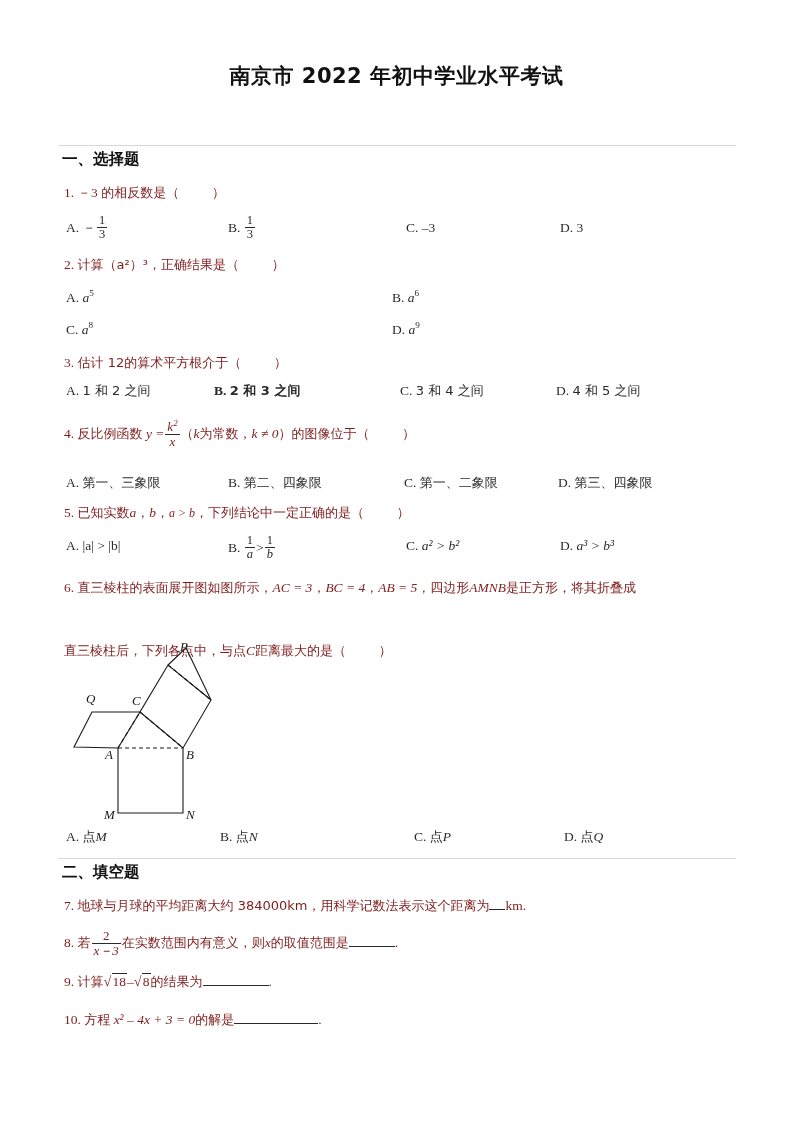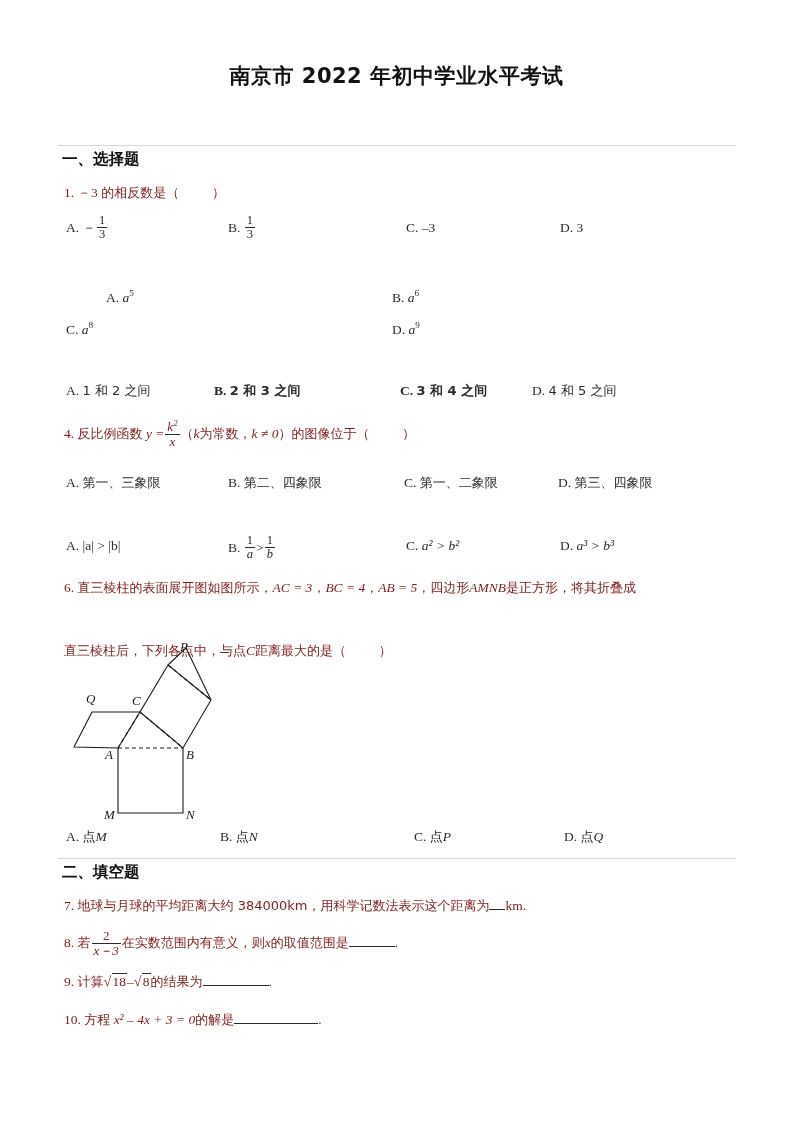--- a/index.html
+++ b/index.html
@@ -148,55 +148,67 @@
     <div class="opt" style="left:406px; top:5px;">
       <span class="lbl">C.</span>
       <span class="mn">–3</span>
     </div>
     <div class="opt" style="left:560px; top:5px;">
       <span class="lbl">D.</span>
       <span class="mn">3</span>
     </div>
   </div>
 
+  <div class="qtext" style="position:absolute; left:64px; top:255px;">
+    <span class="mn">2.</span>
+    <span class="cn">计算（a²）³，正确结果是（</span>
+    <span style="display:inline-block;width:26px"></span>
+    <span class="cn">）</span>
+  </div>
   <div class="opts" style="position:absolute; left:0; top:288px; width:793px;">
-    <div class="opt" style="left:66px;margin-left:40px;">
+    <div class="opt" style="left:66px;">
       <span class="lbl">A.</span>
       <span class="mi">a</span><sup>5</sup>
     </div>
     <div class="opt" style="left:392px;">
       <span class="lbl">B.</span>
       <span class="mi">a</span><sup>6</sup>
     </div>
   </div>
   <div class="opts" style="position:absolute; left:0; top:320px; width:793px;">
     <div class="opt" style="left:66px;">
       <span class="lbl">C.</span>
       <span class="mi">a</span><sup>8</sup>
     </div>
     <div class="opt" style="left:392px;">
       <span class="lbl">D.</span>
       <span class="mi">a</span><sup>9</sup>
     </div>
   </div>
 
+  <div class="qtext" style="position:absolute; left:64px; top:353px;">
+    <span class="mn">3.</span>
+    <span class="cn">估计 12的算术平方根介于（</span>
+    <span style="display:inline-block;width:26px"></span>
+    <span class="cn">）</span>
+  </div>
   <div class="opts" style="position:absolute; left:0; top:382px; width:793px;">
     <div class="opt" style="left:66px;">
       <span class="lbl">A.</span>
       <span class="cn">1 和 2 之间</span>
     </div>
     <div class="opt" style="left:214px;font-weight:bold;">
       <span class="lbl">B.</span>
       <span class="cn">2 和 3 之间</span>
     </div>
-    <div class="opt" style="left:400px;font-weight:bold;">
+    <div class="opt" style="left:400px;">
       <span class="lbl">C.</span>
       <span class="cn">3 和 4 之间</span>
     </div>
-    <div class="opt" style="left:532px;">
+    <div class="opt" style="left:556px;">
       <span class="lbl">D.</span>
       <span class="cn">4 和 5 之间</span>
     </div>
   </div>
 
   <div class="qtext" style="position:absolute; left:64px; top:420px;">
     <span class="mn">4.</span>
     <span class="cn">反比例函数</span>
     <span class="mi">y =</span><span class="frac" style="font-size:13px;"><span class="num mi"><span>k</span><sup>2</sup></span><span class="den mi">x</span></span><span class="cn">（</span><span class="mi">k</span><span class="cn">为常数，</span><span class="mi">k ≠ 0</span><span class="cn">）的图像位于（</span>
     <span style="display:inline-block;width:26px"></span>
@@ -214,20 +226,26 @@
     <div class="opt" style="left:404px;">
       <span class="lbl">C.</span>
       <span class="cn">第一、二象限</span>
     </div>
     <div class="opt" style="left:558px;">
       <span class="lbl">D.</span>
       <span class="cn">第三、四象限</span>
     </div>
   </div>
 
+  <div class="qtext" style="position:absolute; left:64px; top:503px;">
+    <span class="mn">5.</span>
+    <span class="cn">已知实数</span><span class="mi">a</span><span class="cn">，</span><span class="mi">b</span><span class="cn">，</span><span class="mi" style="font-size:12px">a &gt; b</span><span class="cn">，下列结论中一定正确的是（</span>
+    <span style="display:inline-block;width:26px"></span>
+    <span class="cn">）</span>
+  </div>
   <div class="opts" style="position:absolute; left:0; top:535px; width:793px;">
     <div class="opt" style="left:66px; top:3px;">
       <span class="lbl">A.</span>
       <span class="mi abs">|a| &gt; |b|</span>
     </div>
     <div class="opt" style="left:228px;">
       <span class="lbl">B.</span>
       <span class="frac"><span class="num">1</span><span class="den mi">a</span></span><span>&gt;</span><span class="frac"><span class="num">1</span><span class="den mi">b</span></span>
     </div>
     <div class="opt" style="left:406px; top:3px;">

